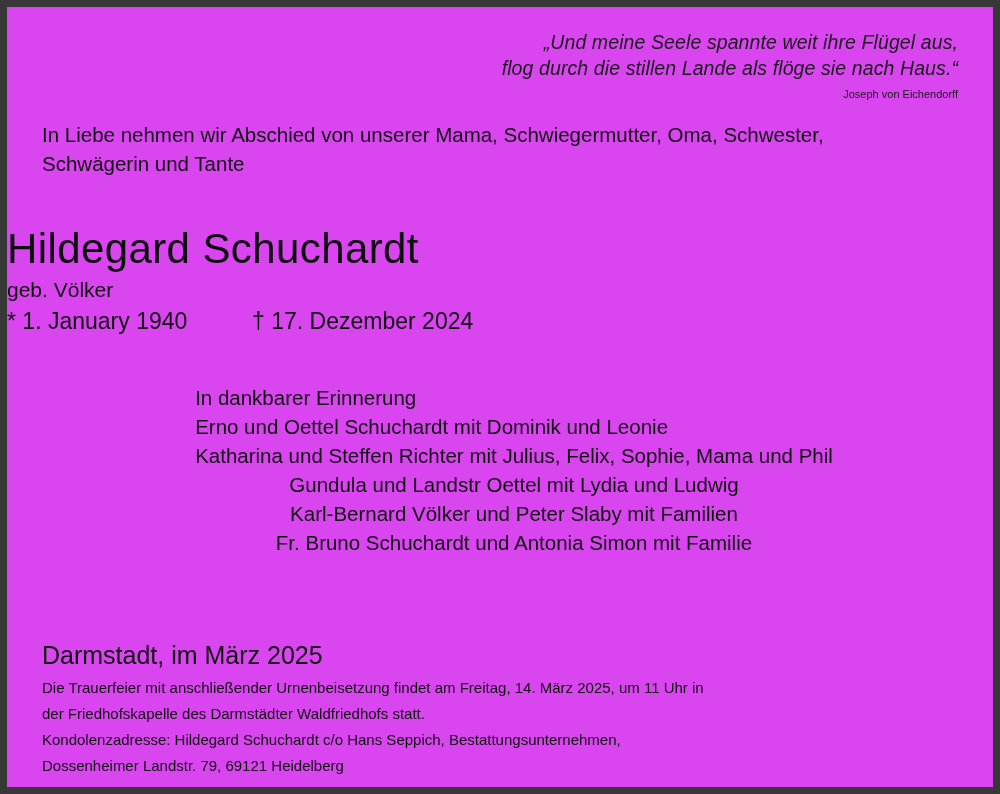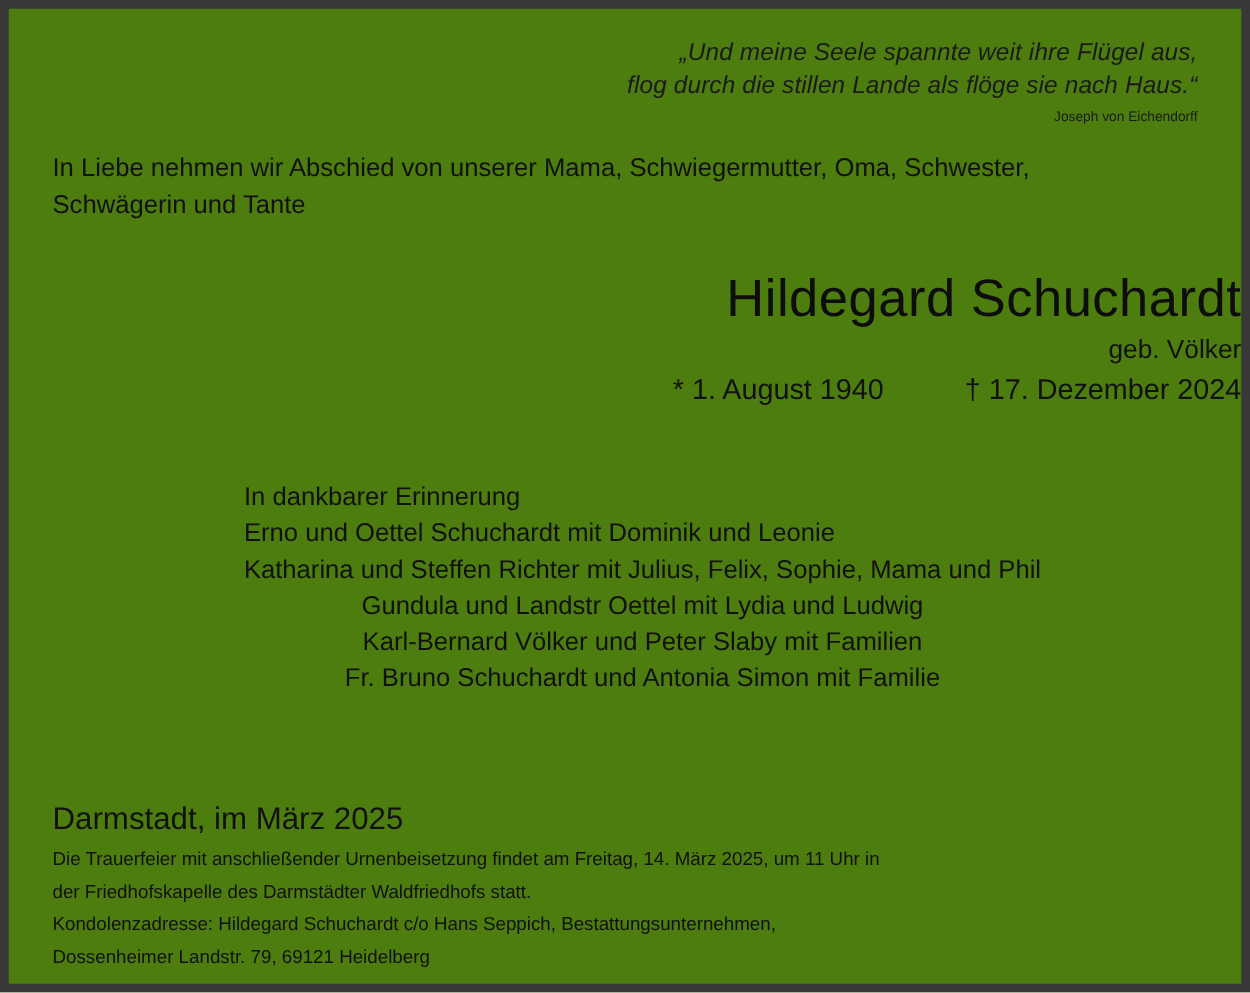--- a/index.html
+++ b/index.html
@@ -21,21 +21,21 @@
     background: #383838;
     padding: 7px;
     overflow: hidden;
   }
 
   .obituary-card {
     position: relative;
     width: 100%;
     height: 100%;
     box-sizing: border-box;
-    background: #4d7c0f;
+    background: #d946ef;
     overflow: hidden;
   }
 
   
   .epigraph {
     position: absolute;
     top: 22px;
     right: 35px;
     width: 640px;
     text-align: right;
@@ -67,24 +67,24 @@
     text-justify: inter-word;
     color: #111111;
   }
   .intro .last-line {
     text-align: left;
   }
 
   
   .deceased {
     position: absolute;
-    top: 206px;
+    top: 216px;
     left: 0;
     width: 100%;
-    text-align: right;
+    text-align: left;
   }
   .deceased-name {
     font-size: 42px;
     line-height: 52px;
     font-weight: 500;
     letter-spacing: 0.4px;
     color: #0d0d0d;
   }
   .deceased-maiden {
     margin-top: 1px;
@@ -172,21 +172,21 @@
 
     <div class="intro">
       <div>In Liebe nehmen wir Abschied von unserer Mama, Schwiegermutter, Oma, Schwester,</div>
       <div class="last-line">Schwägerin und Tante</div>
     </div>
 
     <div class="deceased">
       <div class="deceased-name">Hildegard Schuchardt</div>
       <div class="deceased-maiden">geb. Völker</div>
       <div class="deceased-dates">
-        <span>* 1. August 1940</span>
+        <span>* 1. January 1940</span>
         <span class="date-gap"></span>
         <span>† 17. Dezember 2024</span>
       </div>
     </div>
 
     <div class="mourners">
       <div class="mourners-inner">
         <div class="mourners-heading">In dankbarer Erinnerung</div>
         <div class="mourners-line">Erno und Oettel Schuchardt mit Dominik und Leonie</div>
         <div class="mourners-line">Katharina und Steffen Richter mit Julius, Felix, Sophie, Mama und Phil</div>

